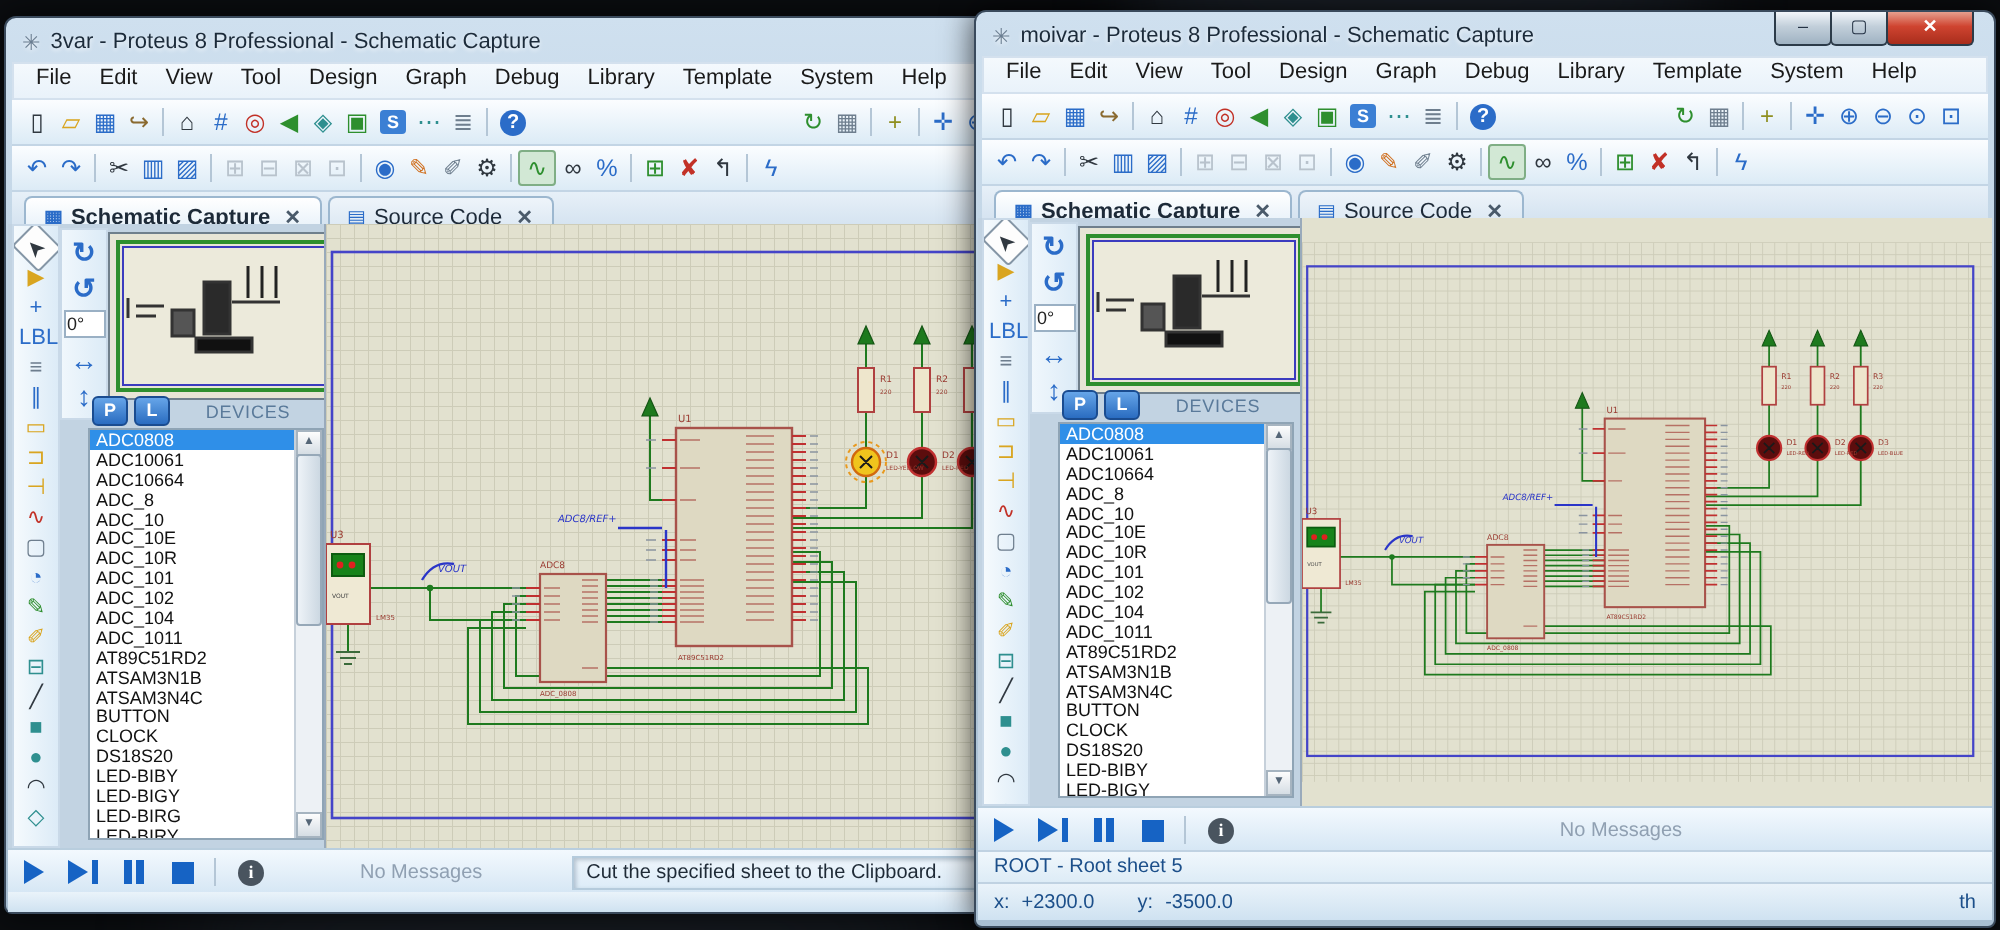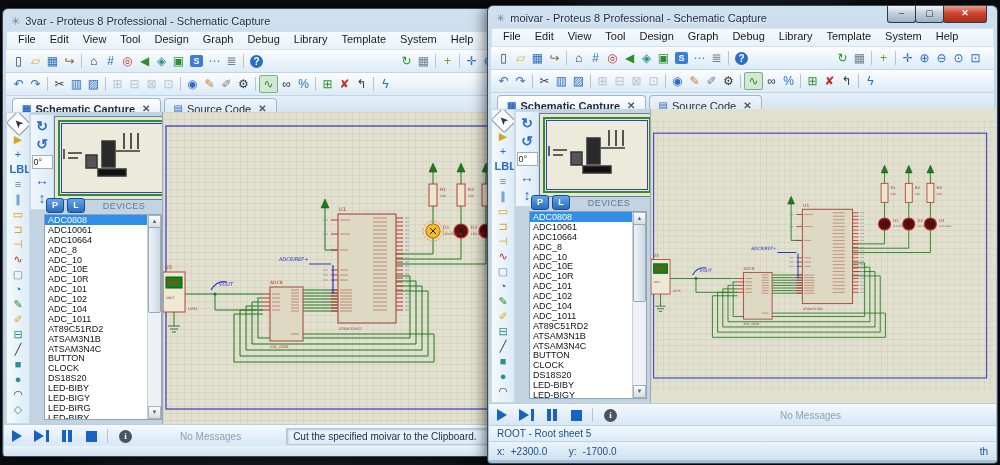--- a/index.html
+++ b/index.html
@@ -31,21 +31,21 @@
   .sep{width:1px;height:14px;background:#b4c6d6;margin:0 3px;flex:none}
   .blu{color:#2b6cc8}.yel{color:#d9a520}.grn{color:#2e8f2e}.red{color:#c23127}
   .teal{color:#2e8f8f}.grey{color:#6e7e8e}.dark{color:#303840}.brn{color:#8a6a30}
   .olv{color:#8f8f20}.orn{color:#d07020}.dis{color:#b8c2cc}
   .sbox{background:#3b7fd4;color:#fff;font-size:9px;font-weight:bold;border-radius:2px;
         width:13px;height:12px;line-height:12px;margin:0 3px}
   .help{background:#2b6cc8;color:#fff;border-radius:50%;width:13px;height:13px;
         line-height:13px;font-weight:bold;font-size:10px;margin:0 3px}
   .prsd{background:#d2e8d5;border:1px solid #7fae85;border-radius:2px}
   .ptrot{transform:rotate(-135deg)}
-  .lblx{font-size:6px;font-weight:bold;color:#2b6cc8}
+  .lblx{font-size:6px;font-weight:normal;color:#2b6cc8}
   .msel{background:#fdfdfd;border:1px solid #8596a6;border-radius:2px}
   
   .tabbar{height:22px;margin:0 3px;background:linear-gradient(#e7f0f8,#cfdfee);
           display:flex;align-items:flex-end;padding-left:6px;gap:3px}
   .tab{height:19px;display:flex;align-items:center;gap:4px;padding:0 9px;font-size:11px;
        font-weight:bold;color:#1d2a38;background:linear-gradient(#ffffff,#e2eef8);
        border:1px solid #9cb7cf;border-bottom:none;border-radius:4px 4px 0 0}
   .tab.inactive{font-weight:normal;background:linear-gradient(#eef4fa,#d7e5f1)}
   .tabico{font-size:10px}
   .tclose{color:#4a5a6a;font-size:10px;font-weight:bold;margin-left:3px}
@@ -409,21 +409,21 @@
     <span class="sbtn">
         <i class="pbar"></i>
         <i class="pbar"></i>
       </span>
     <span class="sbtn">
         <i class="sq"></i>
       </span>
     <span class="sep"></span>
     <span class="infoico">i</span>
     <span class="nomsg" style="margin:0 40px">No Messages</span>
-    <div class="hintbox">Cut the specified moivar to the Clipboard.</div>
+    <div class="hintbox">Cut the specified sheet to the Clipboard.</div>
   </div>
   <div class="stripe" style="top:437px"></div>
 </div>
 
 <div class="window" id="wR" style="left:487px;top:5px;width:509px;height:457px;z-index:2">
   <div class="titlebar">
     <span class="appico">✳</span>
     <span>moivar - Proteus 8 Professional - Schematic Capture</span>
   </div>
   <div class="caps">
@@ -720,16 +720,16 @@
       </span>
     <span class="sep"></span>
     <span class="infoico">i</span>
     <span class="nomsg" style="flex:1;text-align:center">No Messages</span>
   </div>
   <div class="rootrow" style="top:419px">ROOT - Root sheet 5</div>
   <div class="coordrow" style="top:435px">
     <span>x:</span>
     <span class="cv">+2300.0</span>
     <span>y:</span>
-    <span class="cv">-1700.0</span>
+    <span class="cv">-3500.0</span>
     <span class="cornertxt">th</span>
   </div>
 </div>
 
 </body></html>

